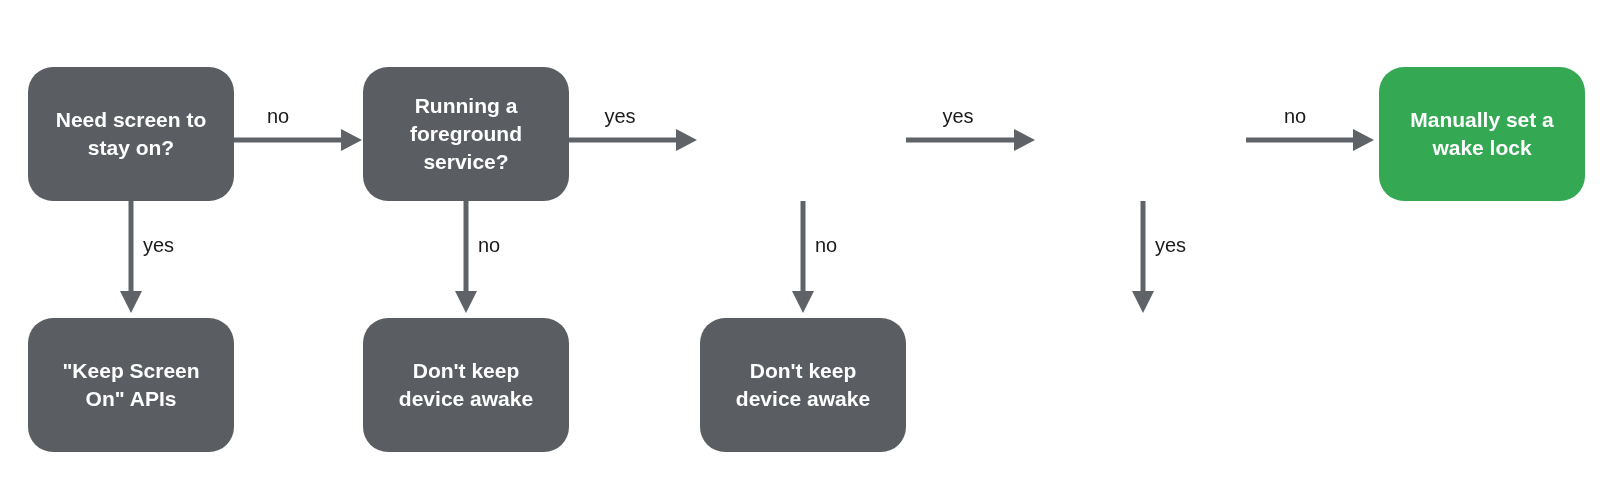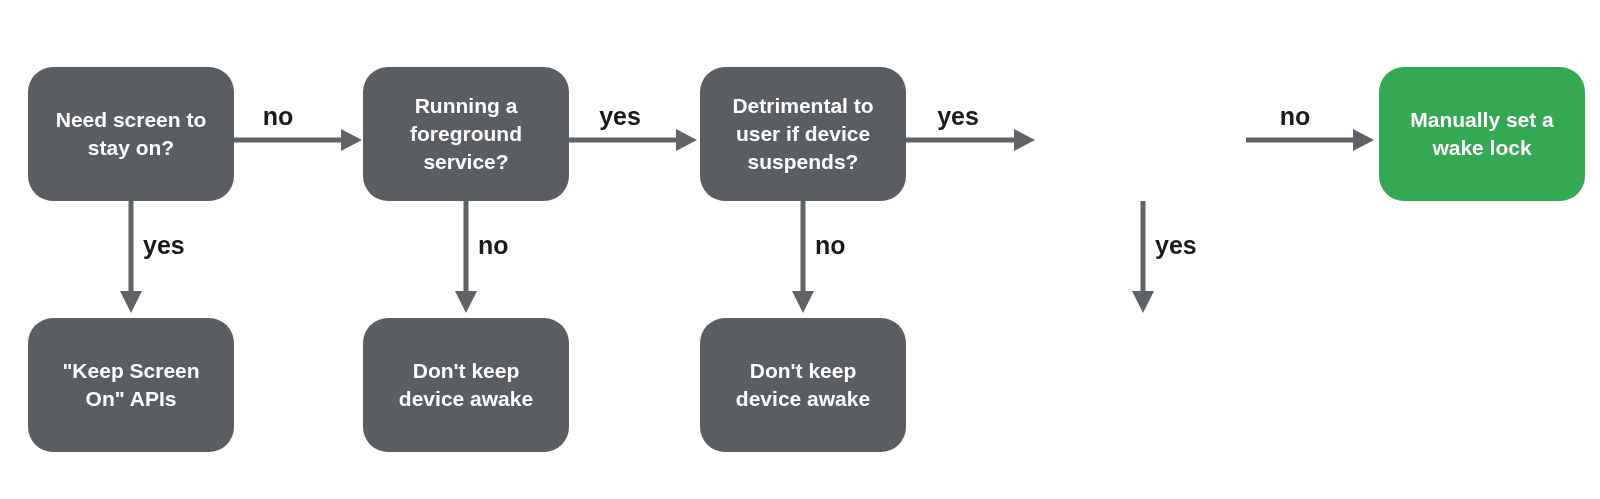--- a/index.html
+++ b/index.html
@@ -39,22 +39,22 @@
   .row-top{top:67px;}
   .row-bottom{top:318px;}
   .col-1{left:28px;}
   .col-2{left:363px;}
   .col-3{left:700px;}
   .col-4{left:1040px;}
   .col-5{left:1379px;}
   .edge-label{
     position:absolute;
     color:var(--label-text);
-    font-size:25px;line-height:25px;
-    font-weight:bold;
+    font-size:20px;line-height:25px;
+    font-weight:normal;
   }
   .edge-label.h{transform:translate(-50%,-50%);}
   .edge-label.v{transform:translateY(-50%);}
 </style>
 </head>
 <body>
 
 <div class="canvas">
 
   <svg class="arrow-layer" viewBox="0 0 1600 499" xmlns="http://www.w3.org/2000/svg">
@@ -92,23 +92,20 @@
       <line class="arrow-line" x1="1143" y1="201" x2="1143" y2="291"></line>
       <polygon class="arrow-head" points="1132,291 1154,291 1143,313"></polygon>
     </g>
   </svg>
 
   <div class="node gray row-top col-1">Need screen to
 stay on?</div>
   <div class="node gray row-top col-2">Running a
 foreground
 service?</div>
-  <div class="node gray row-top col-3">Detrimental to
-user if device
-suspends?</div>
   <div class="node green row-top col-5">Manually set a
 wake lock</div>
 
   <div class="node gray row-bottom col-1">"Keep Screen
 On" APIs</div>
   <div class="node gray row-bottom col-2">Don't keep
 device awake</div>
   <div class="node gray row-bottom col-3">Don't keep
 device awake</div>
 

